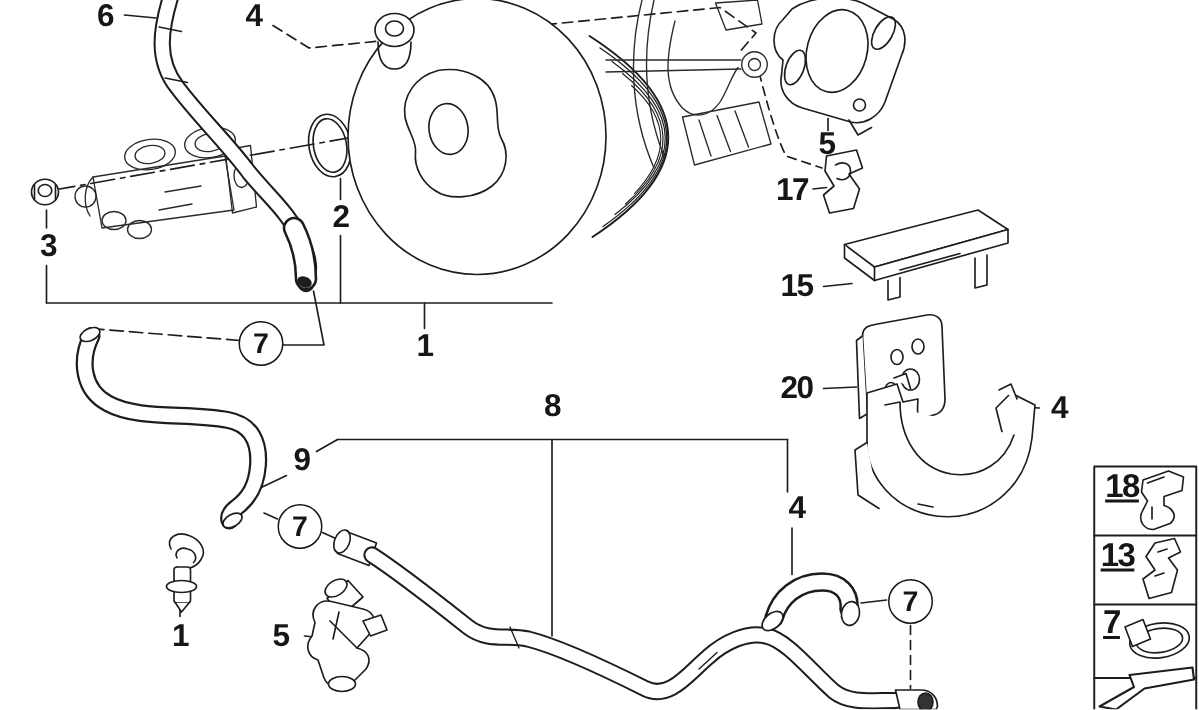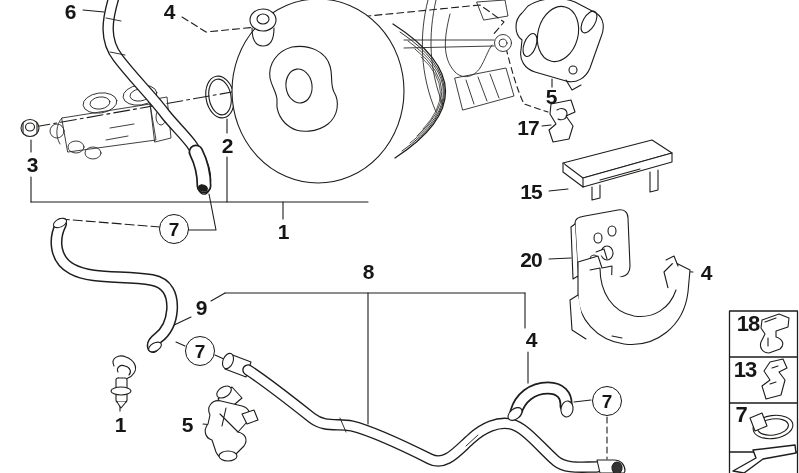--- a/index.html
+++ b/index.html
@@ -5,21 +5,21 @@
   html,body{margin:0;padding:0;background:#fff;}
   .stage{position:relative;width:799px;height:473px;background:#fff;overflow:hidden;
          font-family:"Liberation Sans",sans-serif;}
   .stage svg{position:absolute;left:0;top:0;}
   .callout{position:absolute;transform:translate(-50%,-50%);
            font:700 21px/1 "Liberation Sans",sans-serif;color:#161616;
            left:var(--x);top:var(--y);letter-spacing:-1px;}
   .circled{width:28px;height:28px;border:1.8px solid #161616;border-radius:50%;
            background:#fff;display:flex;align-items:center;justify-content:center;
            font-size:19px;letter-spacing:0;}
-  .legend-num{font-size:22px;}
+  .legend-num{font-size:22px;text-decoration:underline;}
 </style>
 </head>
 <body>
 
 <div class="stage">
 
 <svg width="799" height="473" viewBox="0 0 799 473" fill="none" stroke="#1d1d1b" stroke-width="1.1" stroke-linecap="round" stroke-linejoin="round">
 
   <g>
 

